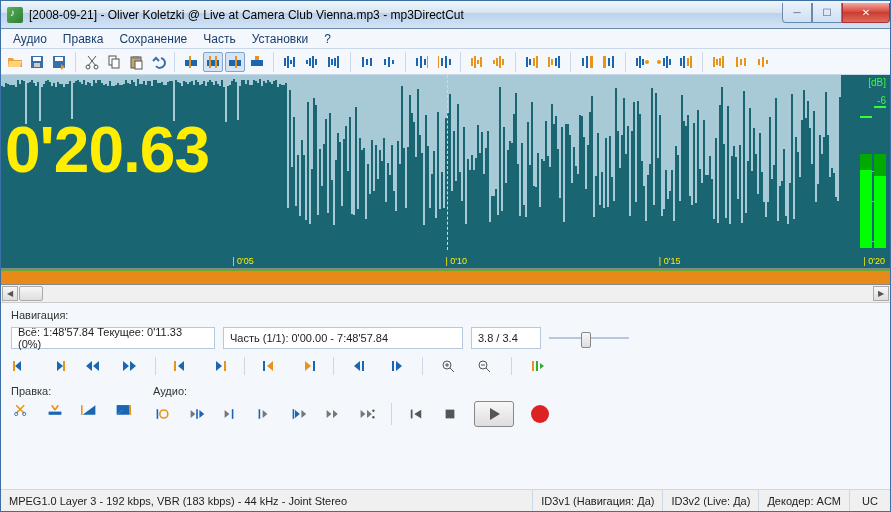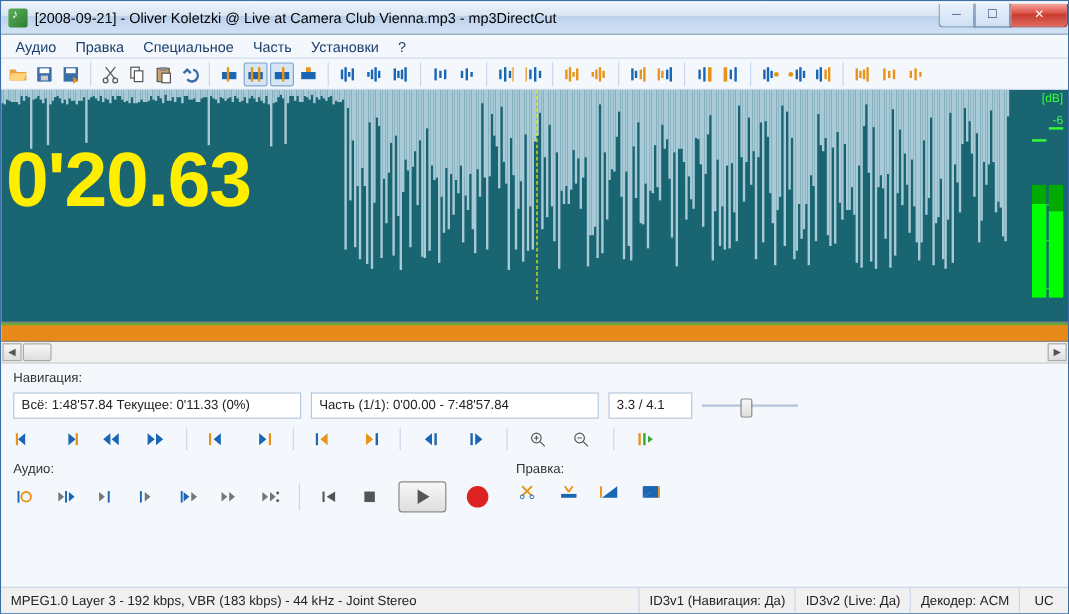--- a/index.html
+++ b/index.html
@@ -83,21 +83,21 @@
   <div class="winbtns">
     <div class="winbtn min">─</div>
     <div class="winbtn max">☐</div>
     <div class="winbtn close">✕</div>
   </div>
 </div>
 
 <div class="menubar">
   <span class="menuitem">Аудио</span>
   <span class="menuitem">Правка</span>
-  <span class="menuitem">Специальное</span>
+  <span class="menuitem">Сохранение</span>
   <span class="menuitem">Часть</span>
   <span class="menuitem">Установки</span>
   <span class="menuitem">?</span>
 </div>
 
 <div class="toolbar">
   <div class="tb-btn">
       <svg viewBox="0 0 16 16">
         <path fill="#e8a33c" d="M1 4h5l1 2h8v7H1z"></path>
         <path fill="#ffd47a" d="M2 7h13l-2 6H1z"></path>
@@ -803,36 +803,42 @@
     <div class="dblbl" style="top:160px">-48</div>
   </div>
   <div class="vu">
     <div class="bar" style="left:2px;height:78px;"></div>
     <div class="bar" style="left:16px;height:72px;"></div>
     <div style="position:absolute;left:2px;bottom:78px;width:12px;height:16px;background:#0a0;"></div>
     <div style="position:absolute;left:16px;bottom:72px;width:12px;height:22px;background:#0a0;"></div>
     <div class="peak" style="left:2px;bottom:130px;"></div>
     <div class="peak" style="left:16px;bottom:140px;"></div>
   </div>
+  <div class="timeline" id="timeline">
+      <div class="tick" style="left: 26%;">| 0'05</div>
+      <div class="tick" style="left: 50%;">| 0'10</div>
+      <div class="tick" style="left: 74%;">| 0'15</div>
+      <div class="tick" style="left: 97%;">| 0'20</div>
+    </div>
 </div>
 
 <div class="orange-strip"></div>
 
 <div class="hscroll">
   <div class="arrow left">◀</div>
   <div class="thumb"></div>
   <div class="arrow right">▶</div>
 </div>
 
 <div class="panel">
   <div class="section-label">Навигация:</div>
   <div class="row">
-    <div class="textbox" style="width:240px">Всё: 1:48'57.84   Текущее: 0'11.33   (0%)</div>
+    <div class="textbox" style="width:204px">Всё: 1:48'57.84   Текущее: 0'11.33   (0%)</div>
     <div class="textbox" style="width:240px">Часть (1/1): 0'00.00 - 7:48'57.84</div>
-    <div class="textbox" style="width:70px">3.3 / 4.1</div>
+    <div class="textbox" style="width:70px">3.8 / 3.4</div>
     <div class="slider">
         <div class="track"></div>
         <div class="knob" style="left:32px"></div>
       </div>
   </div>
   <div class="navbtns">
     <div class="nbtn">
         <svg viewBox="0 0 16 14">
           <path fill="#1a66b3" d="M8 2l-6 5 6 5z"></path>
           <path fill="#e8941a" d="M0 2h2v10H0z"></path>
@@ -910,92 +916,20 @@
     <div class="nbtn">
         <svg viewBox="0 0 16 14">
           <rect x="2" y="2" width="2" height="10" fill="#e8941a"></rect>
           <rect x="6" y="2" width="2" height="10" fill="#3a3"></rect>
           <path fill="#3a3" d="M10 4l4 3-4 3z"></path>
         </svg>
       </div>
   </div>
 
   <div class="groups">
-    <div class="group">
-      <div class="section-label">Аудио:</div>
-      <div class="btns">
-        <div class="nbtn">
-            <svg viewBox="0 0 20 16">
-              <rect x="2" y="2" width="2" height="12" fill="#1a66b3"></rect>
-              <circle cx="11" cy="8" r="5" fill="none" stroke="#e8941a" stroke-width="2"></circle>
-            </svg>
-          </div>
-        <div class="nbtn">
-            <svg viewBox="0 0 20 16">
-              <path fill="#777" d="M2 3l6 5-6 5z"></path>
-              <rect x="9" y="2" width="2" height="12" fill="#1a66b3"></rect>
-              <path fill="#1a66b3" d="M13 3l6 5-6 5z"></path>
-            </svg>
-          </div>
-        <div class="nbtn">
-            <svg viewBox="0 0 20 16">
-              <path fill="#777" d="M2 3l6 5-6 5z"></path>
-              <rect x="11" y="2" width="2" height="12" fill="#1a66b3"></rect>
-            </svg>
-          </div>
-        <div class="nbtn">
-            <svg viewBox="0 0 20 16">
-              <rect x="2" y="2" width="2" height="12" fill="#1a66b3"></rect>
-              <path fill="#777" d="M7 3l6 5-6 5z"></path>
-            </svg>
-          </div>
-        <div class="nbtn">
-            <svg viewBox="0 0 20 16">
-              <rect x="2" y="2" width="2" height="12" fill="#1a66b3"></rect>
-              <path fill="#1a66b3" d="M5 3l6 5-6 5z"></path>
-              <path fill="#777" d="M13 3l6 5-6 5z"></path>
-            </svg>
-          </div>
-        <div class="nbtn">
-            <svg viewBox="0 0 20 16">
-              <path fill="#777" d="M2 3l6 5-6 5zM10 3l6 5-6 5z"></path>
-            </svg>
-          </div>
-        <div class="nbtn">
-            <svg viewBox="0 0 20 16">
-              <path fill="#777" d="M2 3l6 5-6 5zM10 3l6 5-6 5z"></path>
-              <circle cx="18" cy="4" r="1.5" fill="#555"></circle>
-              <circle cx="18" cy="12" r="1.5" fill="#555"></circle>
-            </svg>
-          </div>
-        <div style="width:1px;height:22px;background:#c9d8ea"></div>
-        <div class="nbtn">
-            <svg viewBox="0 0 16 16">
-              <rect x="2" y="3" width="2" height="10" fill="#555"></rect>
-              <path fill="#555" d="M14 3l-8 5 8 5z"></path>
-            </svg>
-          </div>
-        <div class="nbtn">
-            <svg viewBox="0 0 16 16">
-              <rect x="3" y="3" width="10" height="10" fill="#555"></rect>
-            </svg>
-          </div>
-        <div class="playbtn">
-            <svg width="14" height="14" viewBox="0 0 14 14">
-              <path fill="#555" d="M3 1l10 6-10 6z"></path>
-            </svg>
-          </div>
-        <div class="recbtn">
-            <svg viewBox="0 0 16 16">
-              <circle cx="8" cy="8" r="6" fill="#d22"></circle>
-            </svg>
-          </div>
-      </div>
-    </div>
-
     <div class="group">
       <div class="section-label">Правка:</div>
       <div class="btns">
         <div class="nbtn">
             <svg viewBox="0 0 20 16">
               <path stroke="#e8941a" stroke-width="2" fill="none" d="M4 2l10 10M14 2l-10 10"></path>
               <circle cx="4" cy="13" r="2" fill="none" stroke="#1a66b3"></circle>
               <circle cx="14" cy="13" r="2" fill="none" stroke="#1a66b3"></circle>
             </svg>
           </div>
@@ -1010,20 +944,92 @@
               <path fill="#1a66b3" d="M2 14L18 2v12z"></path>
               <rect x="0" y="2" width="2" height="12" fill="#e8941a"></rect>
             </svg>
           </div>
         <div class="nbtn">
             <svg viewBox="0 0 20 16">
               <path fill="#1a66b3" d="M2 2l16 12H2z" transform="scale(1,-1) translate(0,-16)"></path>
               <path fill="#1a66b3" d="M2 2v12L18 14z" transform="rotate(180 10 8)"></path>
               <path fill="#1a66b3" d="M2 2L18 14H2z" transform="scale(-1,1) translate(-20,0)"></path>
               <rect x="18" y="2" width="2" height="12" fill="#e8941a"></rect>
+            </svg>
+          </div>
+      </div>
+    </div>
+
+    <div class="group">
+      <div class="section-label">Аудио:</div>
+      <div class="btns">
+        <div class="nbtn">
+            <svg viewBox="0 0 20 16">
+              <rect x="2" y="2" width="2" height="12" fill="#1a66b3"></rect>
+              <circle cx="11" cy="8" r="5" fill="none" stroke="#e8941a" stroke-width="2"></circle>
+            </svg>
+          </div>
+        <div class="nbtn">
+            <svg viewBox="0 0 20 16">
+              <path fill="#777" d="M2 3l6 5-6 5z"></path>
+              <rect x="9" y="2" width="2" height="12" fill="#1a66b3"></rect>
+              <path fill="#1a66b3" d="M13 3l6 5-6 5z"></path>
+            </svg>
+          </div>
+        <div class="nbtn">
+            <svg viewBox="0 0 20 16">
+              <path fill="#777" d="M2 3l6 5-6 5z"></path>
+              <rect x="11" y="2" width="2" height="12" fill="#1a66b3"></rect>
+            </svg>
+          </div>
+        <div class="nbtn">
+            <svg viewBox="0 0 20 16">
+              <rect x="2" y="2" width="2" height="12" fill="#1a66b3"></rect>
+              <path fill="#777" d="M7 3l6 5-6 5z"></path>
+            </svg>
+          </div>
+        <div class="nbtn">
+            <svg viewBox="0 0 20 16">
+              <rect x="2" y="2" width="2" height="12" fill="#1a66b3"></rect>
+              <path fill="#1a66b3" d="M5 3l6 5-6 5z"></path>
+              <path fill="#777" d="M13 3l6 5-6 5z"></path>
+            </svg>
+          </div>
+        <div class="nbtn">
+            <svg viewBox="0 0 20 16">
+              <path fill="#777" d="M2 3l6 5-6 5zM10 3l6 5-6 5z"></path>
+            </svg>
+          </div>
+        <div class="nbtn">
+            <svg viewBox="0 0 20 16">
+              <path fill="#777" d="M2 3l6 5-6 5zM10 3l6 5-6 5z"></path>
+              <circle cx="18" cy="4" r="1.5" fill="#555"></circle>
+              <circle cx="18" cy="12" r="1.5" fill="#555"></circle>
+            </svg>
+          </div>
+        <div style="width:1px;height:22px;background:#c9d8ea"></div>
+        <div class="nbtn">
+            <svg viewBox="0 0 16 16">
+              <rect x="2" y="3" width="2" height="10" fill="#555"></rect>
+              <path fill="#555" d="M14 3l-8 5 8 5z"></path>
+            </svg>
+          </div>
+        <div class="nbtn">
+            <svg viewBox="0 0 16 16">
+              <rect x="3" y="3" width="10" height="10" fill="#555"></rect>
+            </svg>
+          </div>
+        <div class="playbtn">
+            <svg width="14" height="14" viewBox="0 0 14 14">
+              <path fill="#555" d="M3 1l10 6-10 6z"></path>
+            </svg>
+          </div>
+        <div class="recbtn">
+            <svg viewBox="0 0 16 16">
+              <circle cx="8" cy="8" r="6" fill="#d22"></circle>
             </svg>
           </div>
       </div>
     </div>
   </div>
 </div>
 
 <div class="statusbar">
   <div class="cell" style="flex:1">MPEG1.0 Layer 3 - 192 kbps, VBR (183 kbps) - 44 kHz - Joint Stereo</div>
   <div class="cell">ID3v1 (Навигация: Да)</div>

